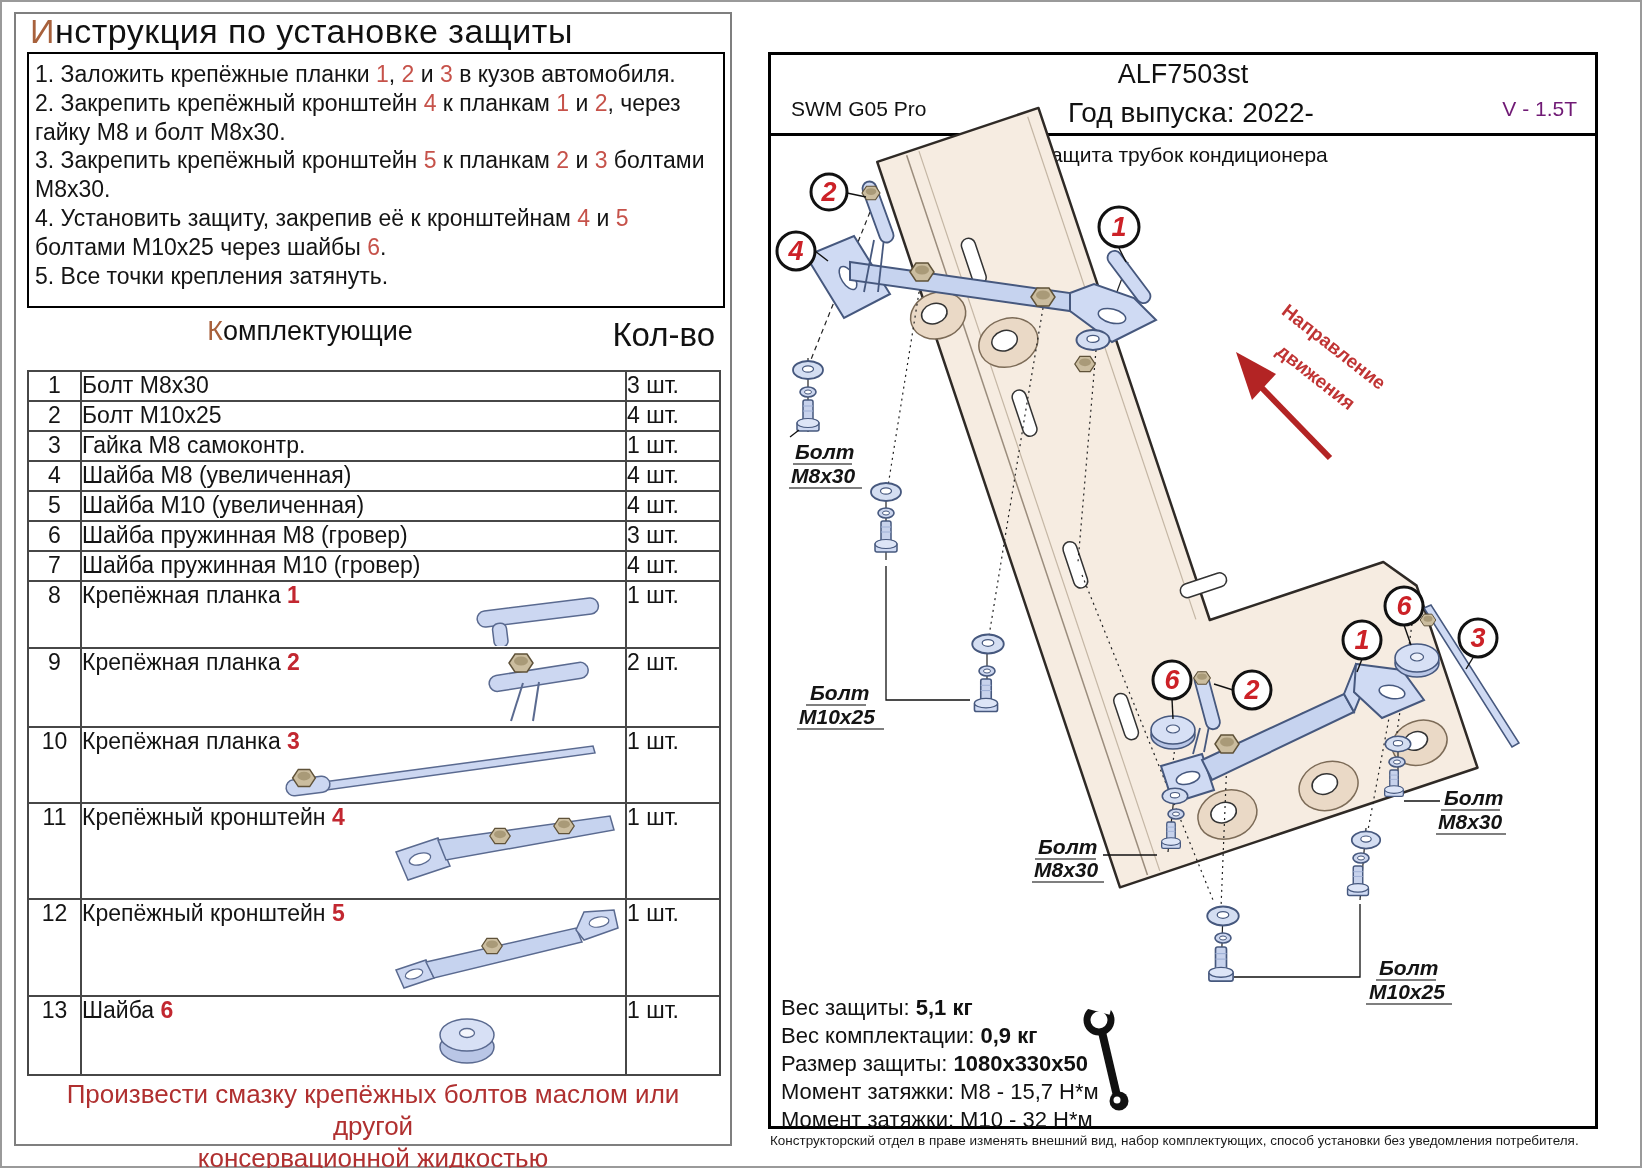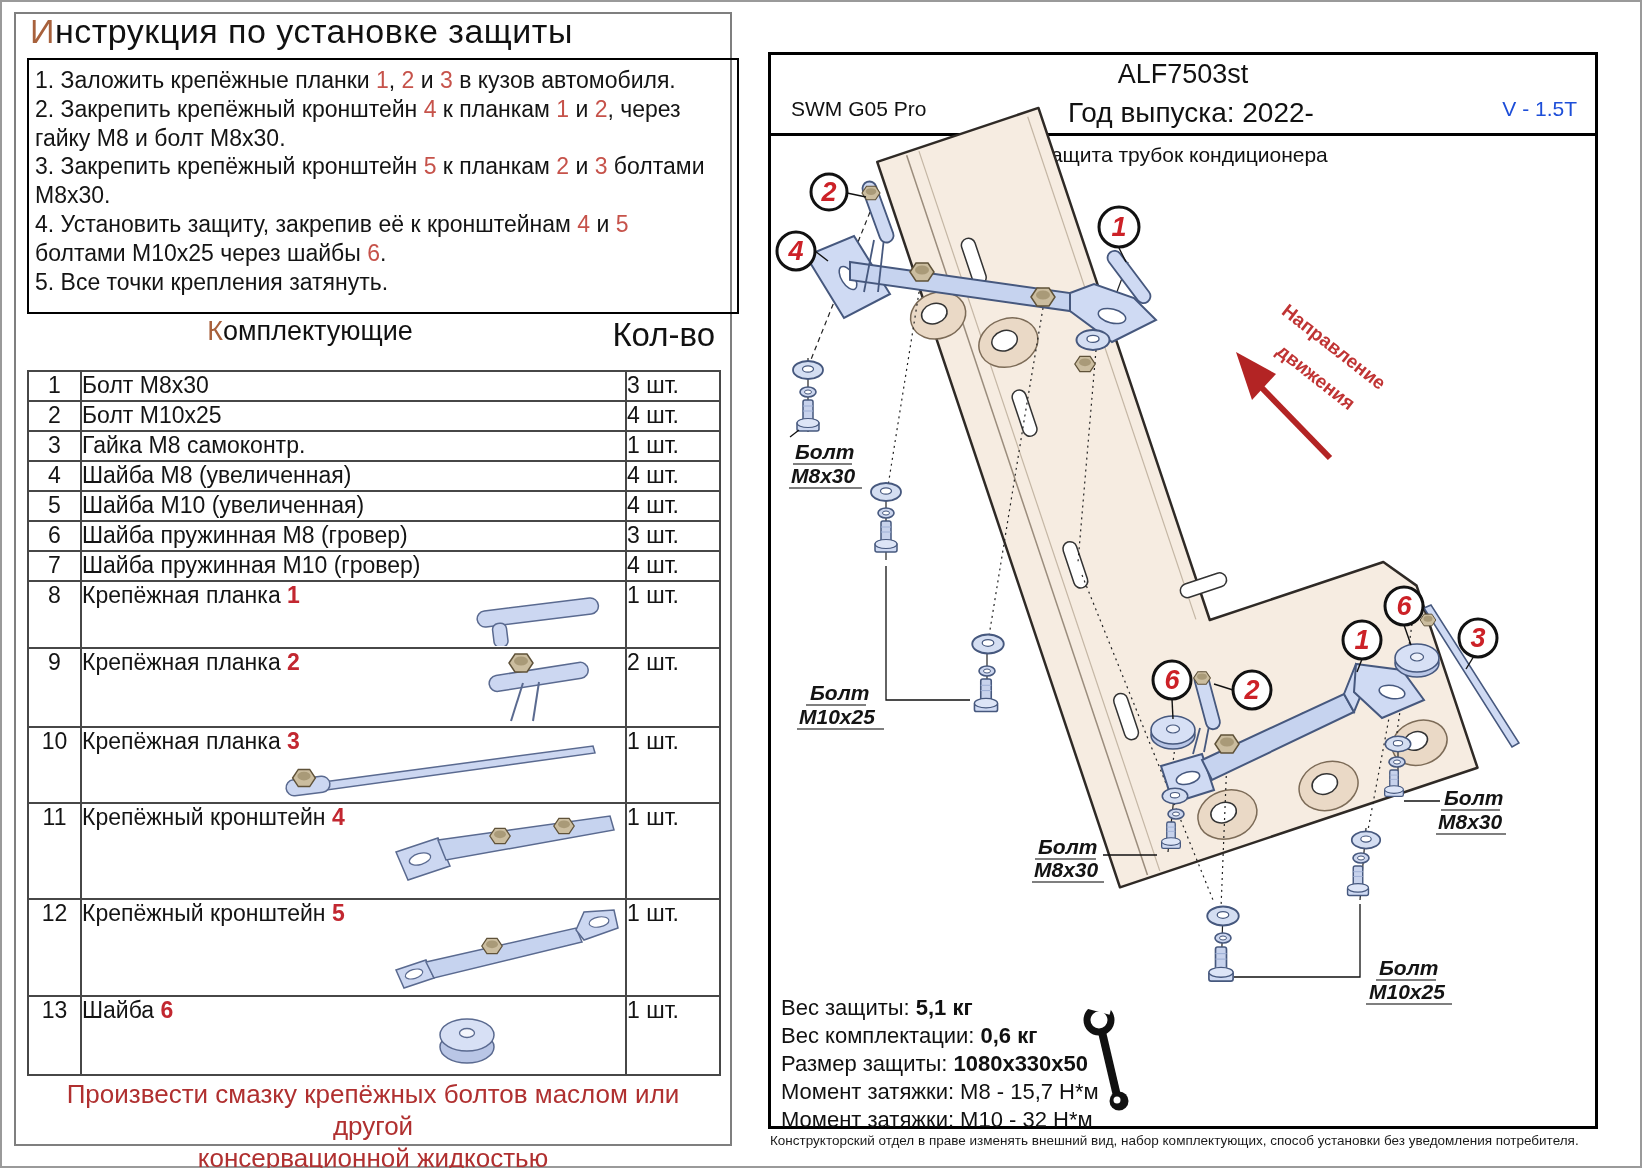--- a/index.html
+++ b/index.html
@@ -1,21 +1,21 @@
 <!DOCTYPE html>
 <html><head>
 <meta charset="utf-8">
 <style>
   html,body{margin:0;padding:0;background:#e8e8e8;font-family:"Liberation Sans","DejaVu Sans",sans-serif;}
   .page{position:relative;width:1642px;height:1168px;background:#ffffff;overflow:hidden;
         box-shadow:inset 0 0 0 2px #9a9a9a;}
   .lframe{position:absolute;left:14px;top:12px;width:714px;height:1130px;border:2px solid #7f7f7f;}
   .ptitle{position:absolute;left:30px;top:12px;font-size:34px;color:#111;letter-spacing:0.5px;white-space:nowrap;}
   .sienna{color:#a8613c;}
-  .ibox{position:absolute;left:27px;top:58px;width:688px;height:246px;border:2px solid #000;padding:6px 14px 0 6px;box-sizing:content-box;}
+  .ibox{position:absolute;left:27px;top:52px;width:688px;height:246px;border:2px solid #000;padding:6px 0 0 6px;box-sizing:content-box;}
   .iline{font-size:23px;line-height:28.8px;color:#141414;white-space:nowrap;}
   .rnum{color:#c6524a;}
   .hdr-name{position:absolute;left:80px;top:316px;width:460px;text-align:center;font-size:27px;color:#111;}
   .hdr-qty{position:absolute;left:555px;top:316px;width:160px;text-align:right;font-size:33px;color:#111;}
   table.parts{position:absolute;left:27px;top:370px;border-collapse:collapse;table-layout:fixed;}
   table.parts td{border:2px solid #474747;font-size:23px;color:#141414;vertical-align:top;padding:0;}
   td.c-num{width:51px;text-align:center;padding-top:2px;}
   td.c-name{width:543px;padding-left:8px;padding-top:2px;position:relative;}
   td.c-qty{width:92px;padding-left:17px;padding-top:2px;margin-top:48px;}
   .redpart{color:#c22730;font-weight:bold;}
@@ -23,21 +23,21 @@
   tr.r11{height:96px;} tr.r12{height:97px;} tr.r13{height:79px;}
   .pimg{position:absolute;}
   .rednote{position:absolute;left:27px;top:1078px;width:692px;text-align:center;
            font-size:26px;line-height:32px;color:#b03030;}
   
   .panel{position:absolute;left:768px;top:52px;width:830px;height:1077px;border:3px solid #000;box-sizing:border-box;}
   .phead{position:absolute;left:0;top:0;width:100%;height:78px;border-bottom:3px solid #000;}
   .pcode{position:absolute;left:0;top:4px;width:100%;text-align:center;font-size:27px;font-weight:normal;color:#111;}
   .pmodel{position:absolute;left:20px;top:42px;font-size:21px;color:#111;}
   .pyear{position:absolute;left:8px;top:42px;width:100%;text-align:center;font-size:28px;color:#111;}
-  .pengine{position:absolute;right:18px;top:42px;font-size:21px;color:#1d4ed8;}
+  .pengine{position:absolute;right:18px;top:42px;font-size:21px;color:#701a75;}
   .psub{position:absolute;left:0;top:88px;width:100%;text-align:center;font-size:21px;color:#111;}
   .specs{position:absolute;left:10px;top:939px;}
   .spec{font-size:22px;line-height:28px;color:#111;white-space:nowrap;}
   .spec .v{margin-left:6px;}
   .spec .v.bold{font-weight:bold;}
   .dsvg{position:absolute;left:768px;top:52px;}
   .footnote{position:absolute;left:770px;top:1133px;width:822px;text-align:left;font-size:13.5px;color:#1a1a1a;}
   svg text{font-family:"Liberation Sans","DejaVu Sans",sans-serif;}
   .blabel{font-size:21px;font-style:italic;font-weight:bold;fill:#141414;}
   .cnum{font-size:27px;font-style:italic;font-weight:bold;fill:#cc2127;}
@@ -204,21 +204,21 @@
   <div class="panel">
     <div class="phead">
       <div class="pcode">ALF7503st</div>
       <div class="pmodel">SWM G05 Pro</div>
       <div class="pyear">Год выпуска: 2022-</div>
       <div class="pengine">V - 1.5T</div>
     </div>
     <div class="psub">Защита трубок кондиционера</div>
     <div class="specs">
       <div class="spec"><span>Вес защиты:</span><span class="v bold">5,1 кг</span></div>
-      <div class="spec"><span>Вес комплектации:</span><span class="v bold">0,6 кг</span></div>
+      <div class="spec"><span>Вес комплектации:</span><span class="v bold">0,9 кг</span></div>
       <div class="spec"><span>Размер защиты:</span><span class="v bold">1080х330х50</span></div>
       <div class="spec"><span>Момент затяжки:</span><span class="v">М8 - 15,7 Н*м</span></div>
       <div class="spec"><span>Момент затяжки:</span><span class="v">М10 - 32 Н*м</span></div>
     </div>
   </div>
 
   <svg class="dsvg" width="830" height="1077" viewBox="768 52 830 1077">
     <defs>
       <g id="nut">
           <polygon points="-12,0 -6,-9 6,-9 12,0 6,9 -6,9" fill="#cbbd9f" stroke="#5f5239" stroke-width="1.5"></polygon>

